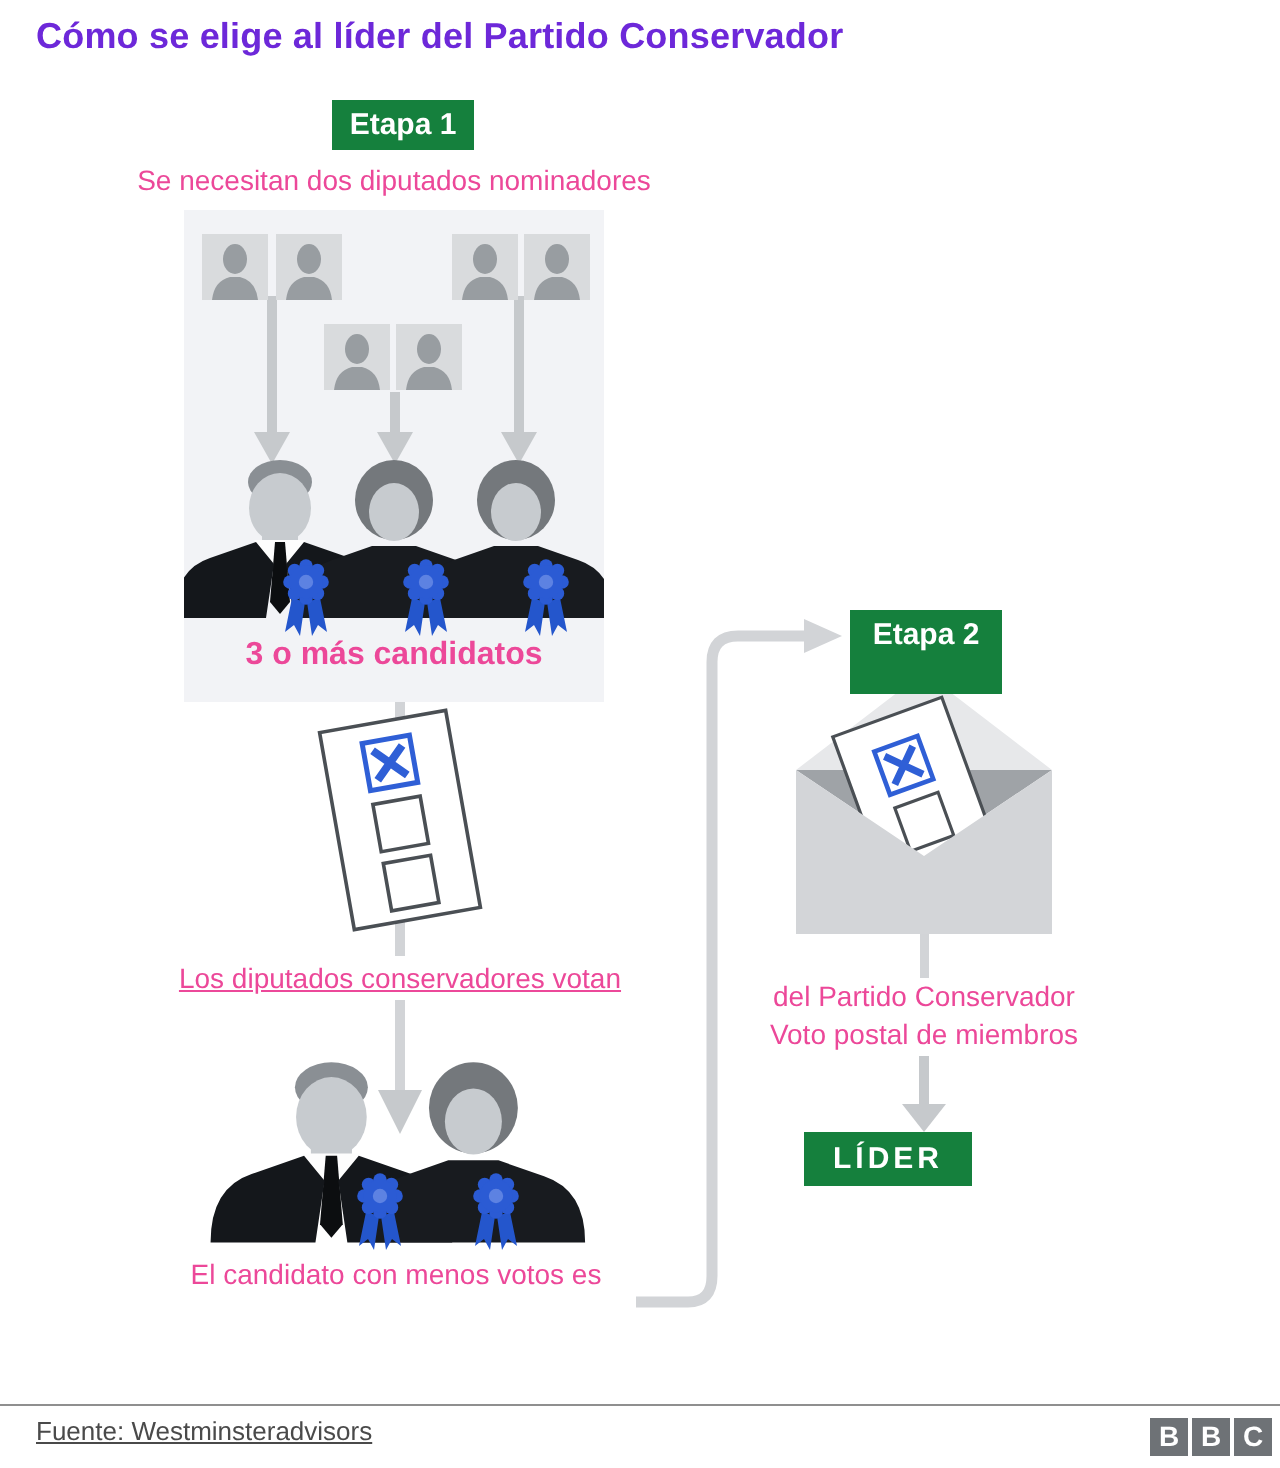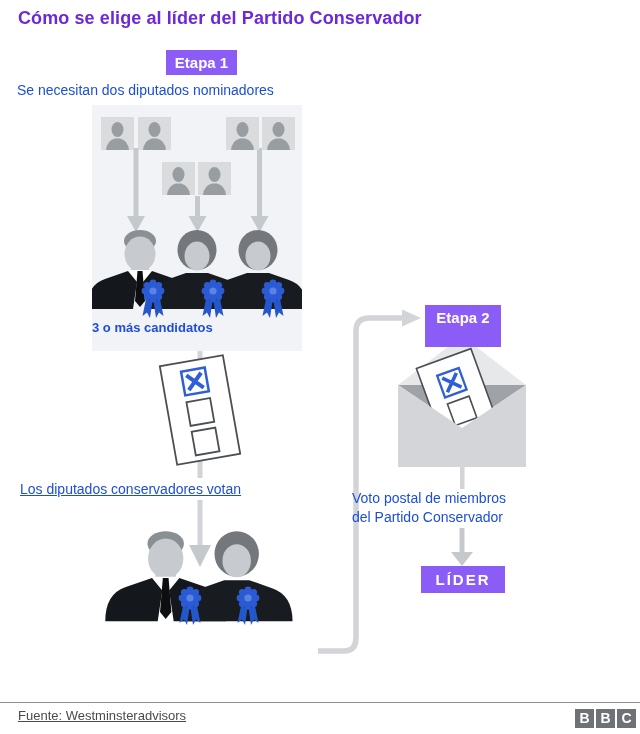--- a/index.html
+++ b/index.html
@@ -8,29 +8,29 @@
     position: relative; width: 640px; height: 734px;
     background: #fff; overflow: hidden;
   }
   .gfx { position: absolute; left: 0; top: 0; }
   .txt { position: absolute; color: #222; }
   .title {
     left: 18px; top: 8px; font-size: 18px; font-weight: bold;
     color: #6d28d9; letter-spacing: 0.1px;
   }
   .badge {
-    position: absolute; background: #8b5cf6; color: #fff;
+    position: absolute; background: #15803d; color: #fff;
     font-weight: bold; text-align: center;
   }
   .badge-etapa1 { left: 166px; top: 50px; width: 71px; height: 25px; font-size: 15px; line-height: 25px; }
   .badge-etapa2 { left: 425px; top: 305px; width: 76px; height: 42px; font-size: 15px; line-height: 26px; }
-  .badge-lider  { left: 421px; top: 566px; width: 84px; height: 27px; font-size: 15px; line-height: 27px; letter-spacing: 2px; }
-  .caption { position: absolute; font-size: 14px; color: #1d4ed8; line-height: 19px; }
+  .badge-lider  { left: 402px; top: 566px; width: 84px; height: 27px; font-size: 15px; line-height: 27px; letter-spacing: 2px; }
+  .caption { position: absolute; text-align: center; font-size: 14px; color: #ec4899; line-height: 19px; }
   .cap-intro { left: 17px; top: 81px; width: 360px; }
-  .cap-candidates { left: 92px; top: 318px; width: 210px; font-weight: bold; font-size: 13px; }
+  .cap-candidates { left: 92px; top: 318px; width: 210px; font-weight: bold; font-size: 16px; }
   .cap-vote { left: 20px; top: 480px; width: 360px; text-decoration: underline; }
   .cap-elim { left: 18px; top: 628px; width: 360px; }
   .cap-postal { left: 352px; top: 489px; width: 220px; }
   .footer-rule { position: absolute; left: 0; top: 702px; width: 640px; height: 1px; background: #8f8f8f; }
   .footer-source { position: absolute; left: 18px; top: 708px; font-size: 13px; color: #4a4a4a; text-decoration: underline; }
   .bbc-logo { position: absolute; left: 575px; top: 709px; display: flex; gap: 2px; }
   .bbc-block {
     width: 19px; height: 19px; background: #6e7276; color: #fff;
     font-weight: bold; font-size: 14px; text-align: center; line-height: 19px;
   }
@@ -150,26 +150,27 @@
     <path d="M451 552 L473 552 L462 566 Z" fill="#c6c9cc"></path>
   </svg>
 
   <h1 class="txt title">Cómo se elige al líder del Partido Conservador</h1>
 
   <div class="badge badge-etapa1">Etapa 1</div>
   <div class="caption cap-intro">Se necesitan dos diputados nominadores</div>
   <div class="caption cap-candidates">3 o más candidatos</div>
   <div class="caption cap-vote">Los diputados conservadores votan</div>
   <div class="caption cap-elim">
+    <div>El candidato con menos votos es</div>
   </div>
 
   <div class="badge badge-etapa2">Etapa 2</div>
   <div class="caption cap-postal">
+    <div>del Partido Conservador</div>
     <div>Voto postal de miembros</div>
-    <div>del Partido Conservador</div>
   </div>
   <div class="badge badge-lider">LÍDER</div>
 
   <div class="footer-rule"></div>
   <div class="footer-source">Fuente: Westminsteradvisors</div>
   <div class="bbc-logo">
     <div class="bbc-block">B</div>
     <div class="bbc-block">B</div>
     <div class="bbc-block">C</div>
   </div>

